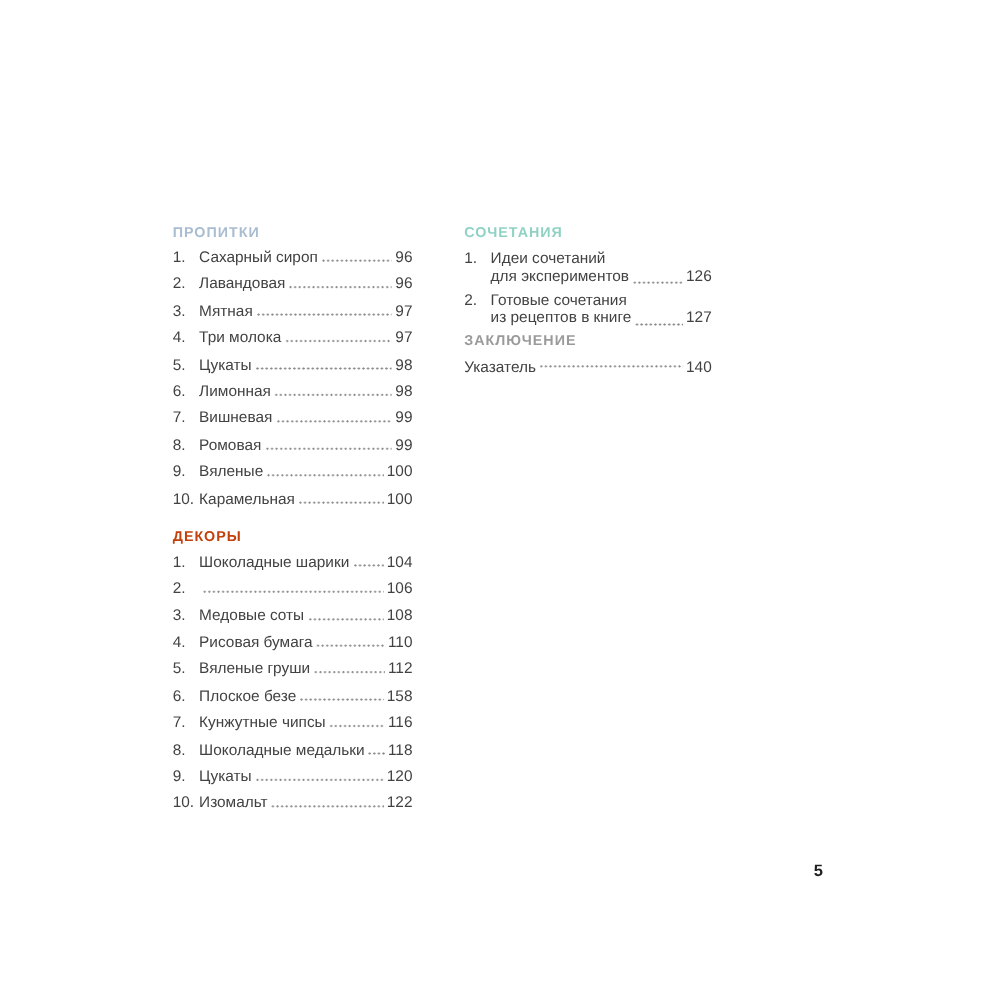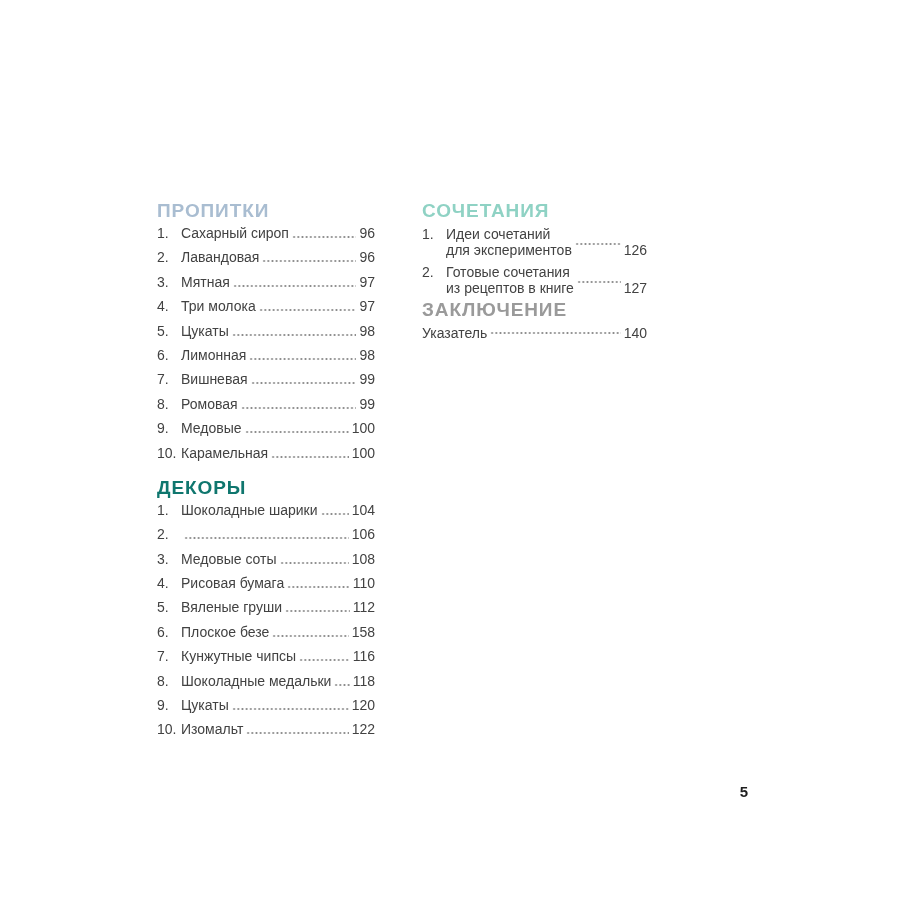--- a/index.html
+++ b/index.html
@@ -17,28 +17,28 @@
     overflow: hidden;
   }
   .col {
     position: absolute;
     top: 204px;
   }
   .col-left  { left: 157px; width: 218px; }
   .col-right { left: 422px; width: 225px; }
 
   .section-title {
-    font-size: 19px;
+    font-size: 13px;
     font-weight: bold;
     letter-spacing: 0.9px;
     line-height: 14px;
     margin: 0 0 3px 0;
   }
   .t-propitki     { color: #a9bdd1; }
-  .t-dekory       { color: #0f766e; }
+  .t-dekory       { color: #c2410c; }
   .t-sochetaniya  { color: #8fd2c4; }
   .t-zaklyuchenie { color: #9a9a9a; }
   .mt-section  { margin-top: 16px; }
   .mt-section2 { margin-top: 7px; }
 
   .row {
     display: flex;
     align-items: baseline;
     height: 24.4px;
     line-height: 24.4px;
@@ -71,21 +71,21 @@
   .row2-first { margin-top: 9px; }
   .row2-next  { margin-top: 7px; }
   .row2 .num { flex: none; width: 24px; }
   .row2-content {
     flex: 1 1 auto;
     display: flex;
     flex-direction: column;
   }
   .line2 {
     display: flex;
-    align-items: flex-start;
+    align-items: flex-end;
   }
 
   .row-single {
     display: flex;
     align-items: center;
     margin-top: 8px;
     height: 16px;
     line-height: 16px;
     font-size: 14px;
     white-space: nowrap;
@@ -155,21 +155,21 @@
         <span class="pg">99</span>
       </div>
       <div class="row">
         <span class="num">8.</span>
         <span class="label">Ромовая</span>
         <span class="leader"></span>
         <span class="pg">99</span>
       </div>
       <div class="row">
         <span class="num">9.</span>
-        <span class="label">Медовые</span>
+        <span class="label">Вяленые</span>
         <span class="leader"></span>
         <span class="pg">100</span>
       </div>
       <div class="row">
         <span class="num">10.</span>
         <span class="label">Карамельная</span>
         <span class="leader"></span>
         <span class="pg">100</span>
       </div>
     </div>

